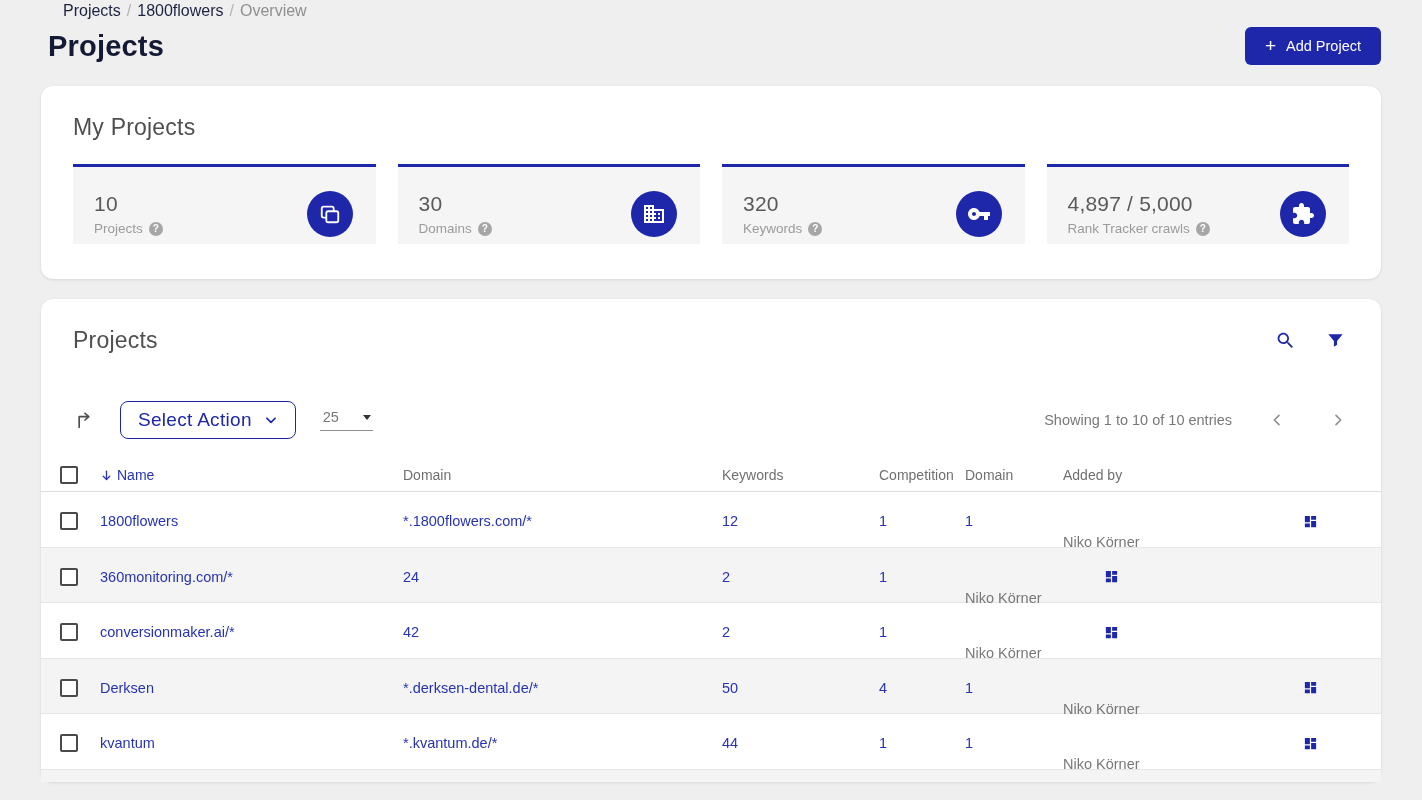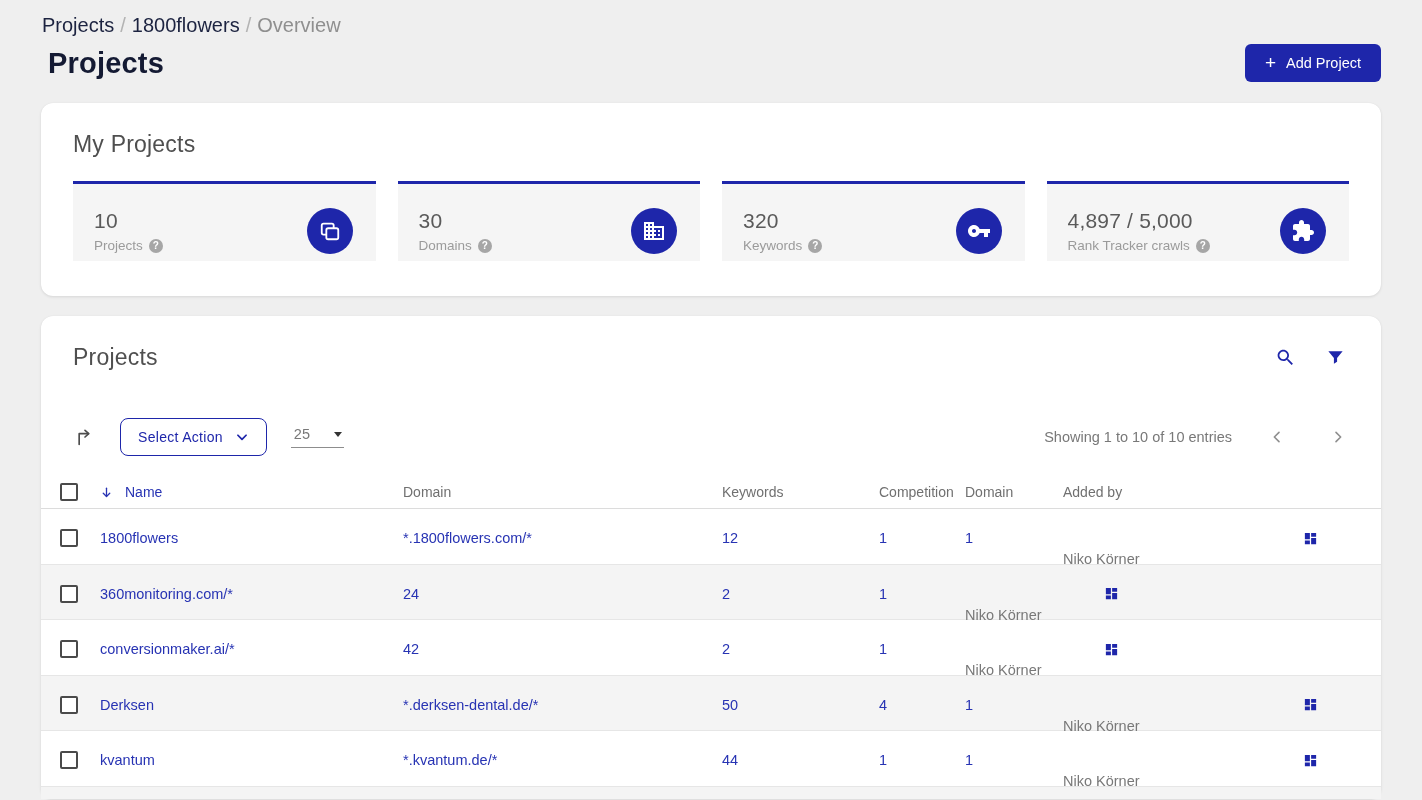--- a/index.html
+++ b/index.html
@@ -6,21 +6,21 @@
   html,body { margin:0; padding:0; }
   body {
     width:1422px; height:800px; overflow:hidden;
     background:#efefef;
     font-family:"Liberation Sans", sans-serif;
     -webkit-font-smoothing:antialiased;
   }
   .page { padding:0 41px; }
 
   
-  .breadcrumb { padding-top:14px; margin-left:1px; font-size:20px; font-weight:500; color:#1c2340; }
+  .breadcrumb { padding-top:2px; margin-left:22px; font-size:16px; font-weight:500; color:#1c2340; }
   .breadcrumb .sep { color:#b3b3b3; margin:0 6px; font-weight:400; }
   .breadcrumb .crumb-link { color:#1c2340; cursor:pointer; }
   .breadcrumb .crumb-current { color:#8f8f8f; font-weight:400; }
 
   .title-row { display:flex; justify-content:space-between; align-items:center; margin-top:4px; height:44px; }
   h1.page-title { margin:0 0 0 7px; font-size:29px; font-weight:600; color:#141a33; letter-spacing:.2px; }
   .btn-primary {
     display:flex; align-items:center; gap:10px;
     background:#1e26aa; color:#fff; border:none; border-radius:6px;
     height:38px; padding:0 20px; font-size:14.5px; font-weight:500;
@@ -58,40 +58,40 @@
   .card-table { margin-top:20px; padding:28px 0 0; }
   .panel-head { display:flex; justify-content:space-between; align-items:center; padding:0 32px; }
   .panel-icons { display:flex; align-items:center; gap:30px; margin-right:4px; }
   .icon-btn { cursor:pointer; display:flex; align-items:center; }
 
   .toolbar { display:flex; align-items:center; margin:47px 32px 0; height:38px; }
   .export-btn { margin-left:2px; cursor:pointer; display:flex; }
   .select-action {
     margin-left:25px; height:38px; padding:0 17px;
     border:1.5px solid #1e26aa; border-radius:8px; background:#fff;
-    color:#1e26aa; font-size:14px; font-weight:500; letter-spacing:.3px;
+    color:#1e26aa; font-size:19px; font-weight:500; letter-spacing:.3px;
     font-family:"Liberation Sans", sans-serif;
     display:flex; align-items:center; gap:12px; cursor:pointer;
   }
   .page-size {
     margin-left:24px; width:53px; border-bottom:1px solid #8d8d8d;
     display:flex; justify-content:space-between; align-items:center;
     padding:0 2px 5px 3px; color:#787878; font-size:14.5px; cursor:pointer;
   }
   .caret-down { width:0; height:0; border-left:4px solid transparent; border-right:4px solid transparent; border-top:5px solid #333; }
   .toolbar-spacer { flex:1; }
   .showing-text { color:#787878; font-size:14.5px; }
   .pager { display:flex; align-items:center; gap:45px; margin-left:37px; margin-right:3px; }
   .pager .icon-btn svg { display:block; }
 
   
   .tgrid { display:grid; grid-template-columns:59px 303px 319px 157px 86px 98px 199px 1fr; align-items:center; }
   .thead { height:33px; margin-top:20px; border-bottom:1px solid #dcdcdc; }
   .thead .hcell { font-size:14px; color:#707070; font-weight:500; }
-  .hcell-name { display:flex; align-items:center; gap:12px; color:#2733b3 !important; cursor:pointer; }
+  .hcell-name { display:flex; align-items:center; gap:4px; color:#2733b3 !important; cursor:pointer; }
   .trow { height:55.5px; border-bottom:1px solid #e6e6e6; }
   .trow.alt { background:#f4f4f4; }
   .cell { font-size:14.5px; }
   .c-check { padding-left:19px; display:flex; }
   .checkbox {
     width:18px; height:18px; border:2px solid #4a4a4a; border-radius:2px; background:#fff; cursor:pointer;
   }
   .trow a, .cell a { color:#2733b3; text-decoration:none; font-weight:500; cursor:pointer; }
   .c-added { color:#787878;margin-top:42px; }
   .c-action { display:flex; padding-left:41px; }

